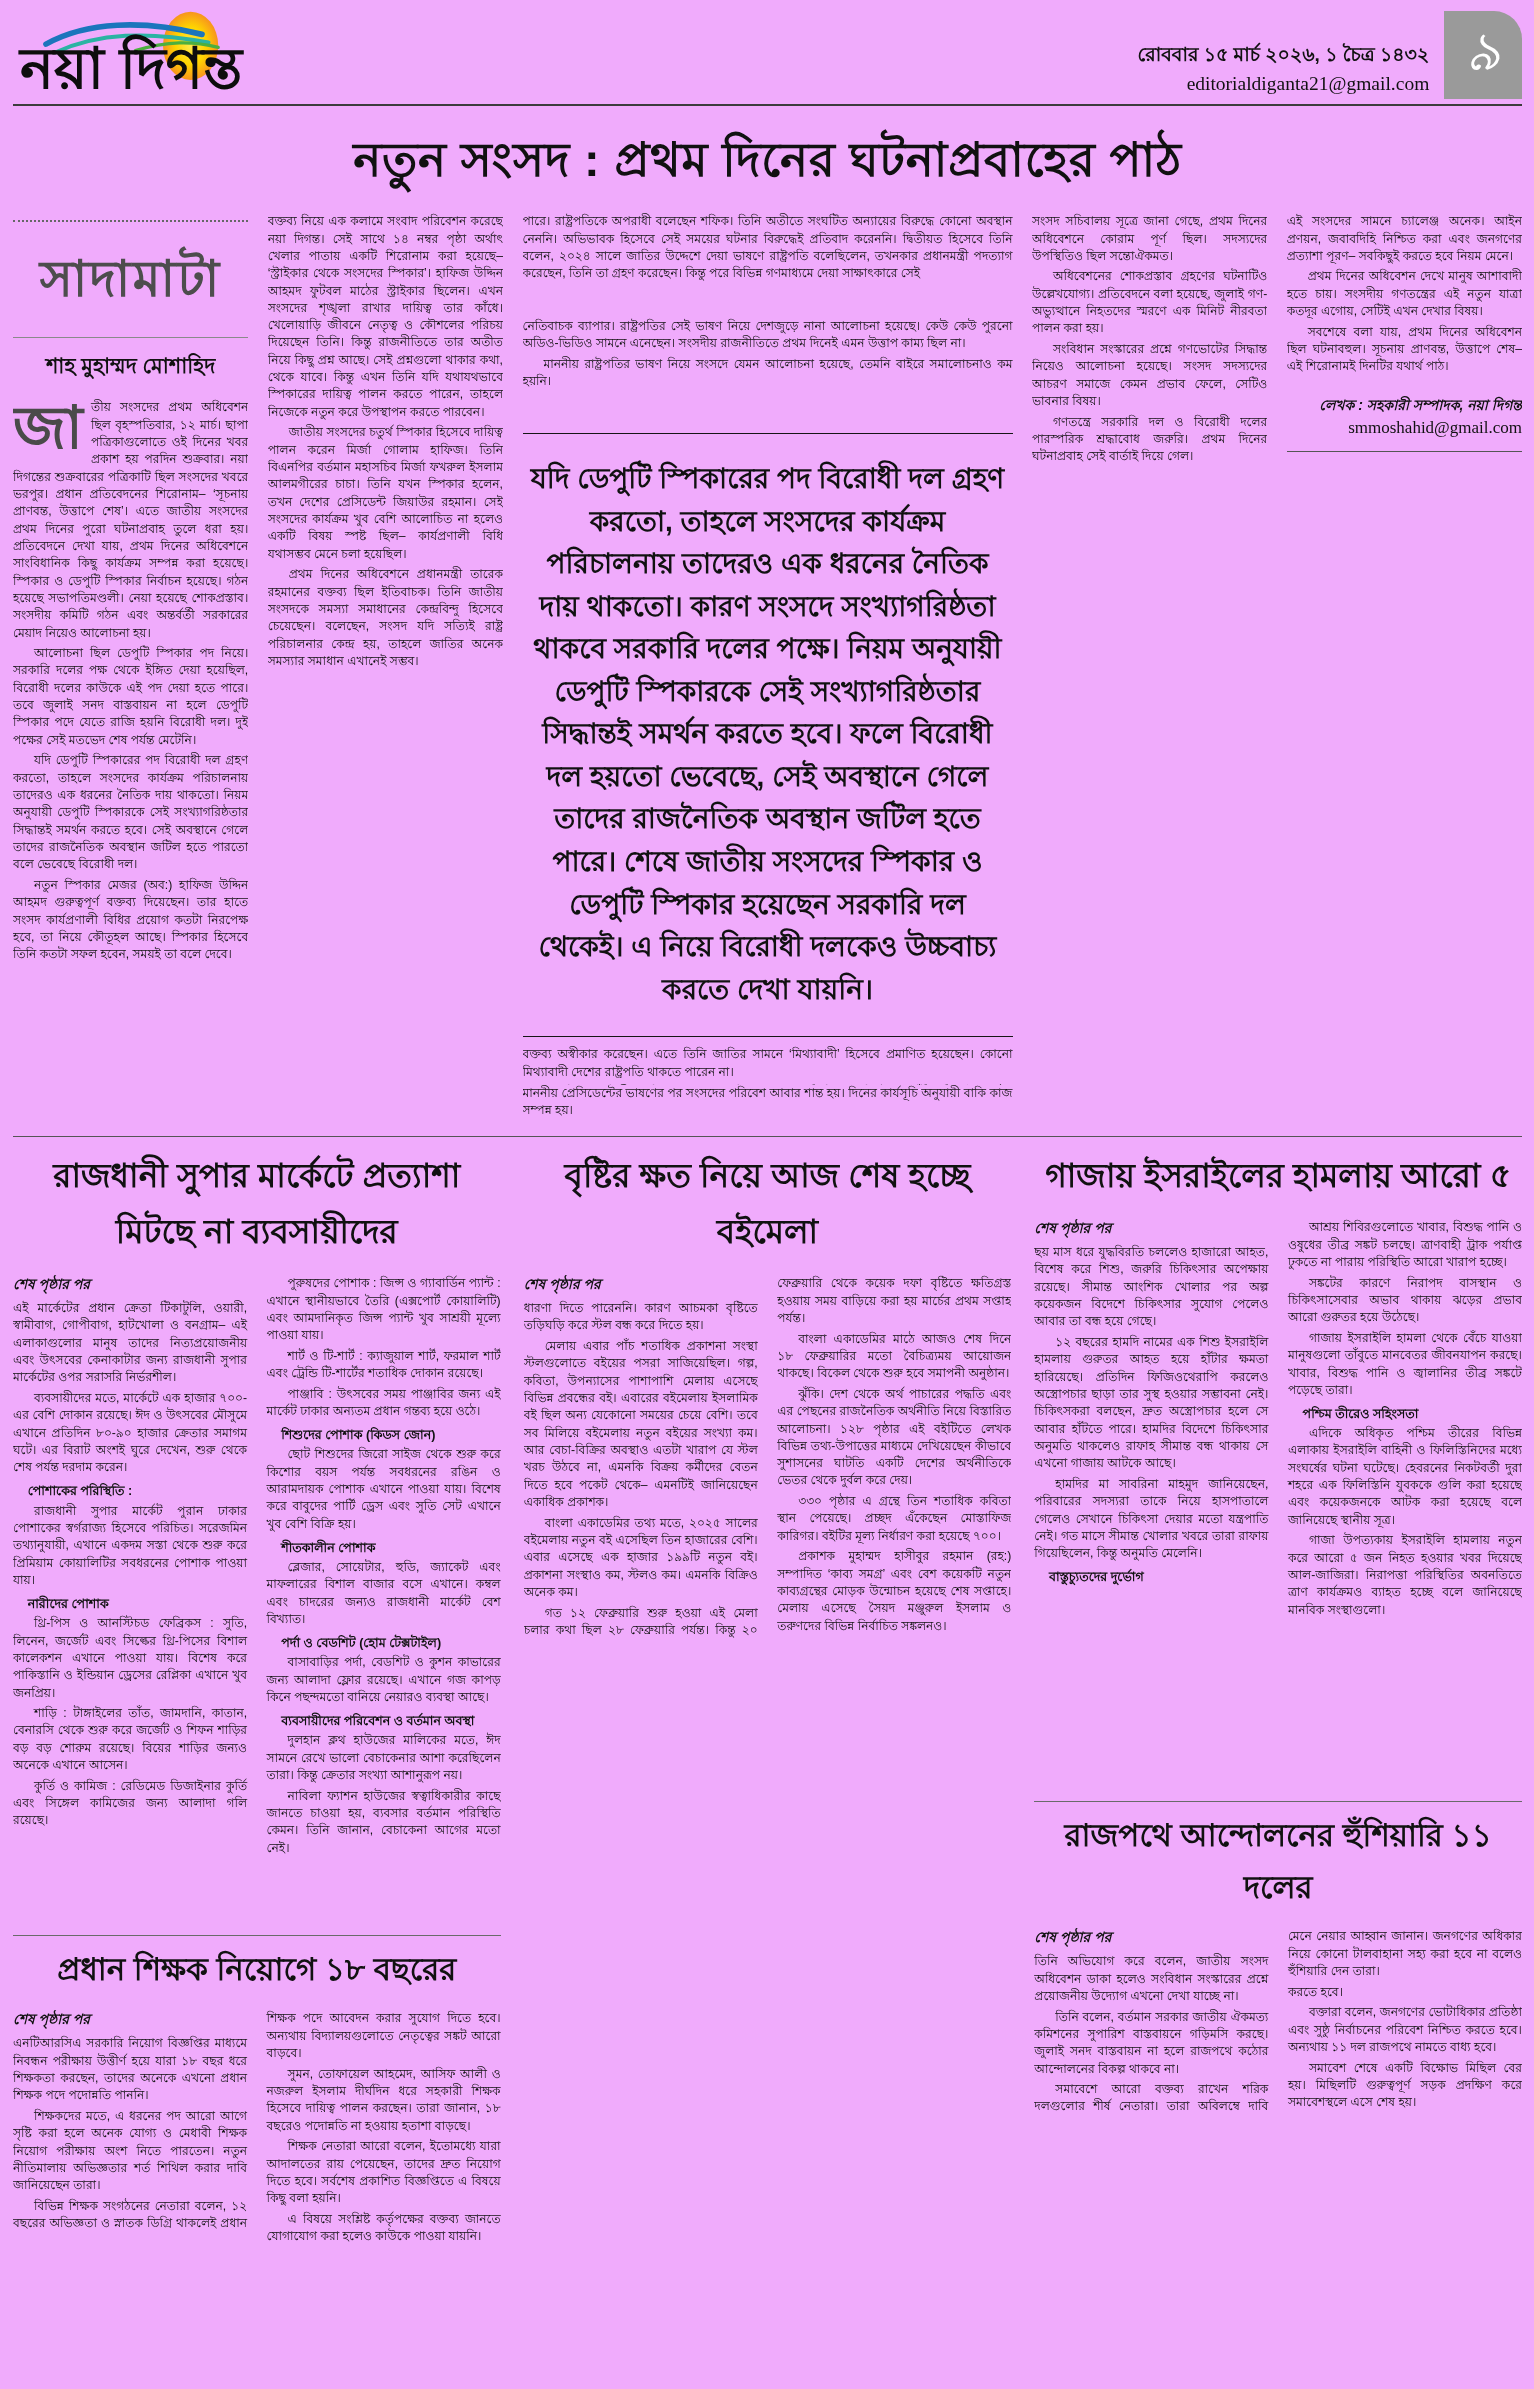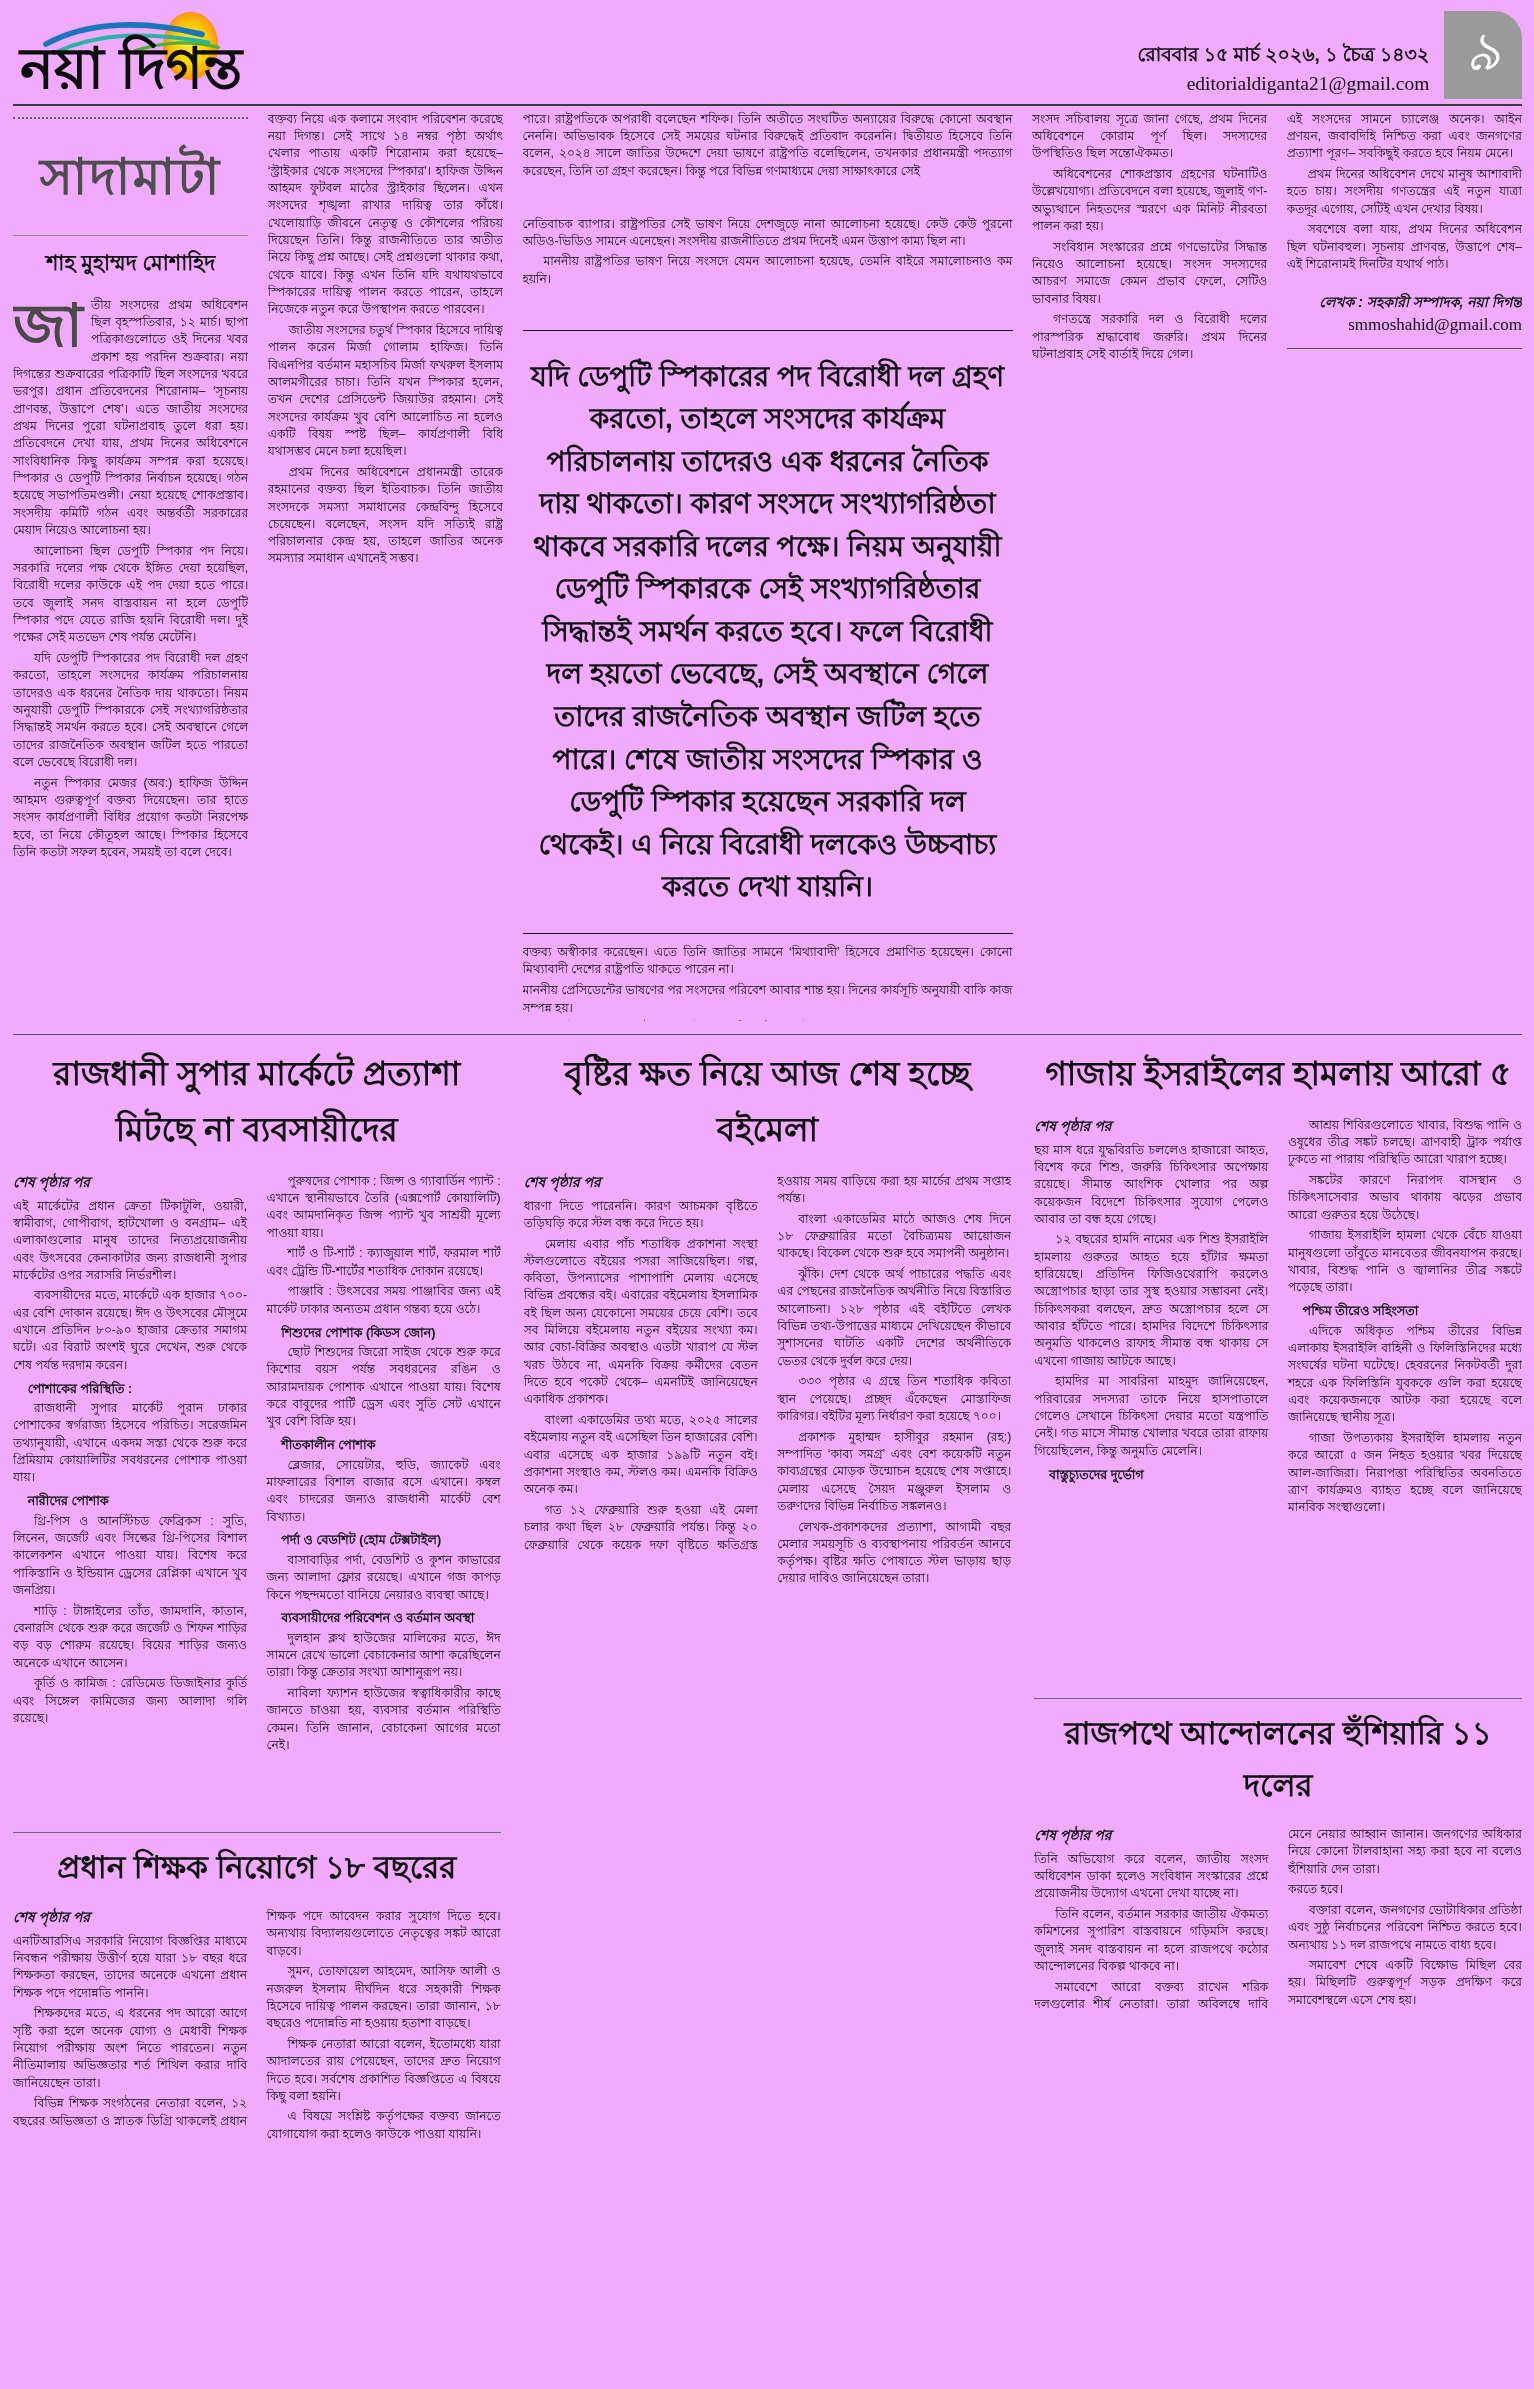--- a/index.html
+++ b/index.html
@@ -76,20 +76,21 @@
     <div class="head-spacer"></div>
     <div class="head-right">
       <div class="date-line">রোববার ১৫ মার্চ ২০২৬, ১ চৈত্র ১৪৩২</div>
       <div class="email-line">editorialdiganta21@gmail.com</div>
     </div>
     <div class="page-badge">
       <span>৯</span>
     </div>
   </div>
 
+  <div class="main-headline">নতুন সংসদ : প্রথম দিনের ঘটনাপ্রবাহের পাঠ</div>
 
   <div class="main-grid">
 
     <div class="mcol">
       <div class="sada-box">
         <div class="sada-title">সাদামাটা</div>
         <div class="sada-byline">শাহ মুহাম্মদ মোশাহিদ</div>
       </div>
       <p class="body"><span class="dropcap">জা</span><span>তীয় সংসদের প্রথম অধিবেশন ছিল বৃহস্পতিবার, ১২ মার্চ। ছাপা পত্রিকাগুলোতে ওই দিনের খবর প্রকাশ হয় পরদিন শুক্রবার। নয়া দিগন্তের শুক্রবারের পত্রিকাটি ছিল সংসদের খবরে ভরপুর। প্রধান প্রতিবেদনের শিরোনাম– ‘সূচনায় প্রাণবন্ত, উত্তাপে শেষ’। এতে জাতীয় সংসদের প্রথম দিনের পুরো ঘটনাপ্রবাহ তুলে ধরা হয়। প্রতিবেদনে দেখা যায়, প্রথম দিনের অধিবেশনে সাংবিধানিক কিছু কার্যক্রম সম্পন্ন করা হয়েছে। স্পিকার ও ডেপুটি স্পিকার নির্বাচন হয়েছে। গঠন হয়েছে সভাপতিমণ্ডলী। নেয়া হয়েছে শোকপ্রস্তাব। সংসদীয় কমিটি গঠন এবং অন্তর্বর্তী সরকারের মেয়াদ নিয়েও আলোচনা হয়।</span></p>
       <p class="body ind">আলোচনা ছিল ডেপুটি স্পিকার পদ নিয়ে। সরকারি দলের পক্ষ থেকে ইঙ্গিত দেয়া হয়েছিল, বিরোধী দলের কাউকে এই পদ দেয়া হতে পারে। তবে জুলাই সনদ বাস্তবায়ন না হলে ডেপুটি স্পিকার পদে যেতে রাজি হয়নি বিরোধী দল। দুই পক্ষের সেই মতভেদ শেষ পর্যন্ত মেটেনি।</p>
@@ -193,21 +194,20 @@
         <div class="art-body h-b">
           <div class="cont-label">শেষ পৃষ্ঠার পর</div>
           <p class="body">ধারণা দিতে পারেননি। কারণ আচমকা বৃষ্টিতে তড়িঘড়ি করে স্টল বন্ধ করে দিতে হয়।</p>
           <p class="body ind">মেলায় এবার পাঁচ শতাধিক প্রকাশনা সংস্থা স্টলগুলোতে বইয়ের পসরা সাজিয়েছিল। গল্প, কবিতা, উপন্যাসের পাশাপাশি মেলায় এসেছে বিভিন্ন প্রবন্ধের বই। এবারের বইমেলায় ইসলামিক বই ছিল অন্য যেকোনো সময়ের চেয়ে বেশি। তবে সব মিলিয়ে বইমেলায় নতুন বইয়ের সংখ্যা কম। আর বেচা-বিক্রির অবস্থাও এতটা খারাপ যে স্টল খরচ উঠবে না, এমনকি বিক্রয় কর্মীদের বেতন দিতে হবে পকেট থেকে– এমনটিই জানিয়েছেন একাধিক প্রকাশক।</p>
           <p class="body ind">বাংলা একাডেমির তথ্য মতে, ২০২৫ সালের বইমেলায় নতুন বই এসেছিল তিন হাজারের বেশি। এবার এসেছে এক হাজার ১৯৯টি নতুন বই। প্রকাশনা সংস্থাও কম, স্টলও কম। এমনকি বিক্রিও অনেক কম।</p>
           <p class="body ind">গত ১২ ফেব্রুয়ারি শুরু হওয়া এই মেলা চলার কথা ছিল ২৮ ফেব্রুয়ারি পর্যন্ত। কিন্তু ২০ ফেব্রুয়ারি থেকে কয়েক দফা বৃষ্টিতে ক্ষতিগ্রস্ত হওয়ায় সময় বাড়িয়ে করা হয় মার্চের প্রথম সপ্তাহ পর্যন্ত।</p>
           <p class="body ind">বাংলা একাডেমির মাঠে আজও শেষ দিনে ১৮ ফেব্রুয়ারির মতো বৈচিত্র্যময় আয়োজন থাকছে। বিকেল থেকে শুরু হবে সমাপনী অনুষ্ঠান।</p>
           <p class="body ind">ঝুঁকি। দেশ থেকে অর্থ পাচারের পদ্ধতি এবং এর পেছনের রাজনৈতিক অর্থনীতি নিয়ে বিস্তারিত আলোচনা। ১২৮ পৃষ্ঠার এই বইটিতে লেখক বিভিন্ন তথ্য-উপাত্তের মাধ্যমে দেখিয়েছেন কীভাবে সুশাসনের ঘাটতি একটি দেশের অর্থনীতিকে ভেতর থেকে দুর্বল করে দেয়।</p>
           <p class="body ind">৩৩০ পৃষ্ঠার এ গ্রন্থে তিন শতাধিক কবিতা স্থান পেয়েছে। প্রচ্ছদ এঁকেছেন মোস্তাফিজ কারিগর। বইটির মূল্য নির্ধারণ করা হয়েছে ৭০০।</p>
           <p class="body ind">প্রকাশক মুহাম্মদ হাসীবুর রহমান (রহ:) সম্পাদিত ‘কাব্য সমগ্র’ এবং বেশ কয়েকটি নতুন কাব্যগ্রন্থের মোড়ক উন্মোচন হয়েছে শেষ সপ্তাহে। মেলায় এসেছে সৈয়দ মঞ্জুরুল ইসলাম ও তরুণদের বিভিন্ন নির্বাচিত সঙ্কলনও।</p>
-          <p class="body ind">লেখক-প্রকাশকদের প্রত্যাশা, আগামী বছর মেলার সময়সূচি ও ব্যবস্থাপনায় পরিবর্তন আনবে কর্তৃপক্ষ। বৃষ্টির ক্ষতি পোষাতে স্টল ভাড়ায় ছাড় দেয়ার দাবিও জানিয়েছেন তারা।</p>
         </div>
       </div>
     </div>
 
     <div class="slot">
       <div>
         <div class="art-headline">গাজায় ইসরাইলের হামলায় আরো ৫</div>
         <div class="art-body h-c">
           <div class="cont-label">শেষ পৃষ্ঠার পর</div>
           <p class="body">ছয় মাস ধরে যুদ্ধবিরতি চললেও হাজারো আহত, বিশেষ করে শিশু, জরুরি চিকিৎসার অপেক্ষায় রয়েছে। সীমান্ত আংশিক খোলার পর অল্প কয়েকজন বিদেশে চিকিৎসার সুযোগ পেলেও আবার তা বন্ধ হয়ে গেছে।</p>

